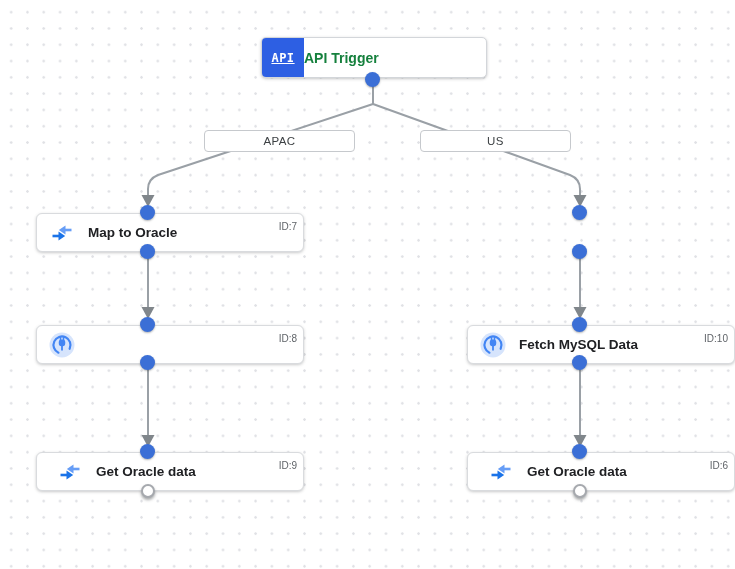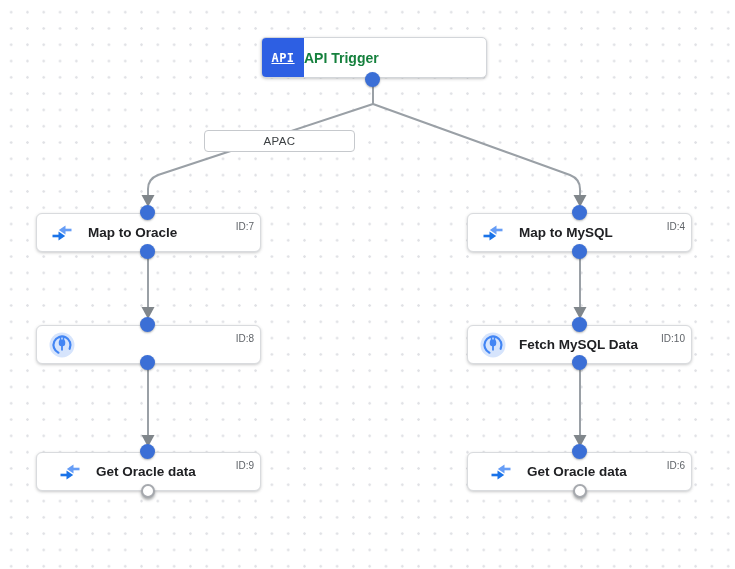--- a/index.html
+++ b/index.html
@@ -26,21 +26,21 @@
     color:#fff;font-family:"DejaVu Sans Mono","Liberation Mono",monospace;
     font-size:12px;font-weight:bold;letter-spacing:.5px;flex:none;text-decoration:underline;
   }
   .trigger-title{
     display:flex;align-items:center;padding-left:0;
     font-size:14px;font-weight:700;color:#15803d;
   }
 
   
   .node{
-    position:absolute;width:225px;height:39px;box-sizing:border-box;
+    position:absolute;width:268px;height:39px;box-sizing:border-box;
     background:#fff;border:1px solid #d9dbde;border-radius:6px;
     box-shadow:0 1px 3px rgba(60,64,67,.28);
     display:flex;align-items:center;padding:0 8px 0 12px;cursor:pointer;
   }
   .col-left{left:36px;}
   .col-right{left:467px;}
   .row-0{top:213px;}
   .row-1{top:325px;}
   .row-2{top:452px;padding-left:20px;}
   .node .nicon{flex:none;width:26px;height:26px;display:flex;align-items:center;justify-content:center;}
@@ -95,20 +95,21 @@
       <polygon points="573.5,435 586.5,435 580,447"></polygon>
     </g>
   </svg>
 
   <div class="trigger">
     <div class="trigger-badge">API</div>
     <div class="trigger-title">API Trigger</div>
   </div>
 
   <div class="edge-label label-apac">APAC</div>
+  <div class="edge-label label-us">US</div>
 
   <div class="node col-left row-0">
     <span class="nicon">
       <svg width="24" height="24" viewBox="0 0 24 24">
         <line x1="2.5" y1="15" x2="9.5" y2="15" stroke="#1a73e8" stroke-width="2.6"></line>
         <polygon points="8.5,10.6 8.5,19.4 15.2,15" fill="#1a73e8"></polygon>
         <line x1="21.5" y1="9" x2="14.5" y2="9" stroke="#669df6" stroke-width="2.6"></line>
         <polygon points="15.5,4.6 15.5,13.4 8.8,9" fill="#669df6"></polygon>
       </svg>
     </span>
@@ -136,32 +137,20 @@
         <line x1="2.5" y1="15" x2="9.5" y2="15" stroke="#1a73e8" stroke-width="2.6"></line>
         <polygon points="8.5,10.6 8.5,19.4 15.2,15" fill="#1a73e8"></polygon>
         <line x1="21.5" y1="9" x2="14.5" y2="9" stroke="#669df6" stroke-width="2.6"></line>
         <polygon points="15.5,4.6 15.5,13.4 8.8,9" fill="#669df6"></polygon>
       </svg>
     </span>
     <span class="ntitle">Get Oracle data</span>
     <span class="nid">ID:9</span>
   </div>
 
-  <div class="node col-right row-0">
-    <span class="nicon">
-      <svg width="24" height="24" viewBox="0 0 24 24">
-        <line x1="2.5" y1="15" x2="9.5" y2="15" stroke="#1a73e8" stroke-width="2.6"></line>
-        <polygon points="8.5,10.6 8.5,19.4 15.2,15" fill="#1a73e8"></polygon>
-        <line x1="21.5" y1="9" x2="14.5" y2="9" stroke="#669df6" stroke-width="2.6"></line>
-        <polygon points="15.5,4.6 15.5,13.4 8.8,9" fill="#669df6"></polygon>
-      </svg>
-    </span>
-    <span class="ntitle">Map to MySQL</span>
-    <span class="nid">ID:4</span>
-  </div>
 
   <div class="node col-right row-1">
     <span class="nicon">
       <svg width="26" height="26" viewBox="0 0 26 26">
         <circle cx="13" cy="13" r="12.5" fill="#d6e4fc"></circle>
         <circle cx="13" cy="13" r="8.5" fill="none" stroke="#4285f4" stroke-width="2.2" stroke-dasharray="40 13.4" stroke-linecap="round" transform="rotate(115 13 13)"></circle>
         <line x1="11.5" y1="5" x2="11.5" y2="9" stroke="#4285f4" stroke-width="1.6"></line>
         <line x1="14.5" y1="5" x2="14.5" y2="9" stroke="#4285f4" stroke-width="1.6"></line>
         <rect x="9.8" y="7.6" width="6.4" height="6.6" rx="2.6" fill="#4285f4"></rect>
         <line x1="13" y1="14" x2="13" y2="18.4" stroke="#4285f4" stroke-width="1.8"></line>

